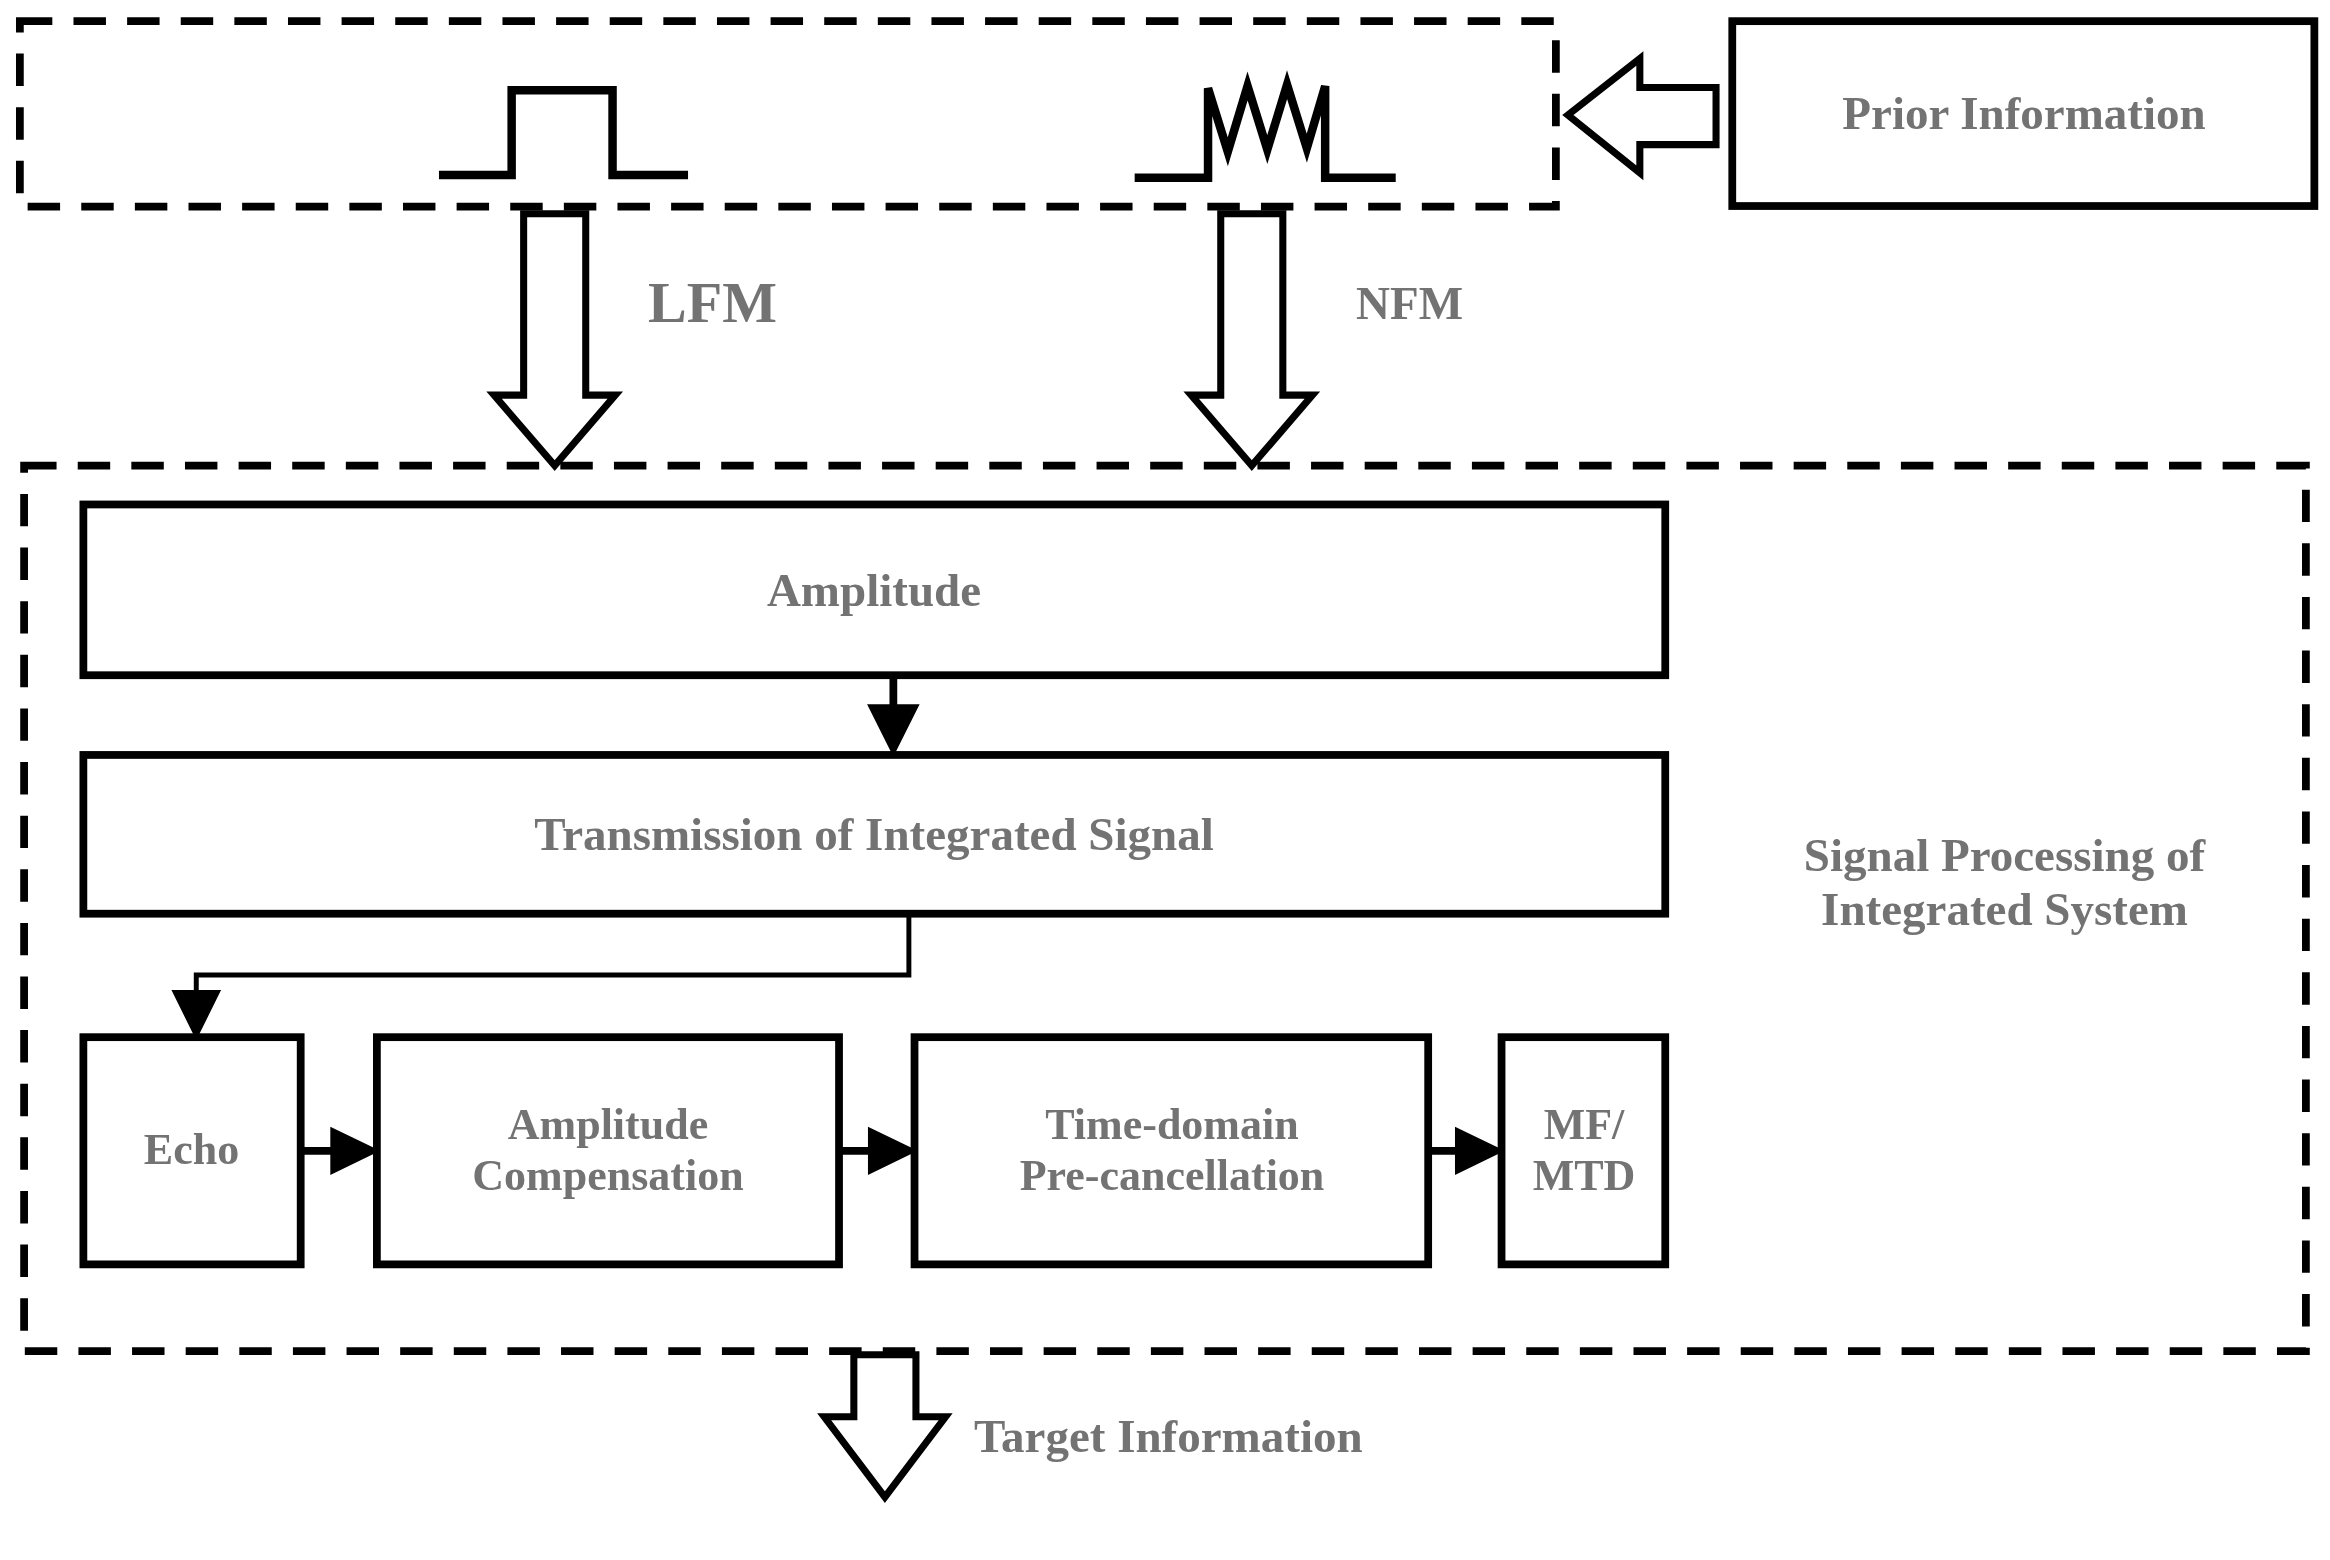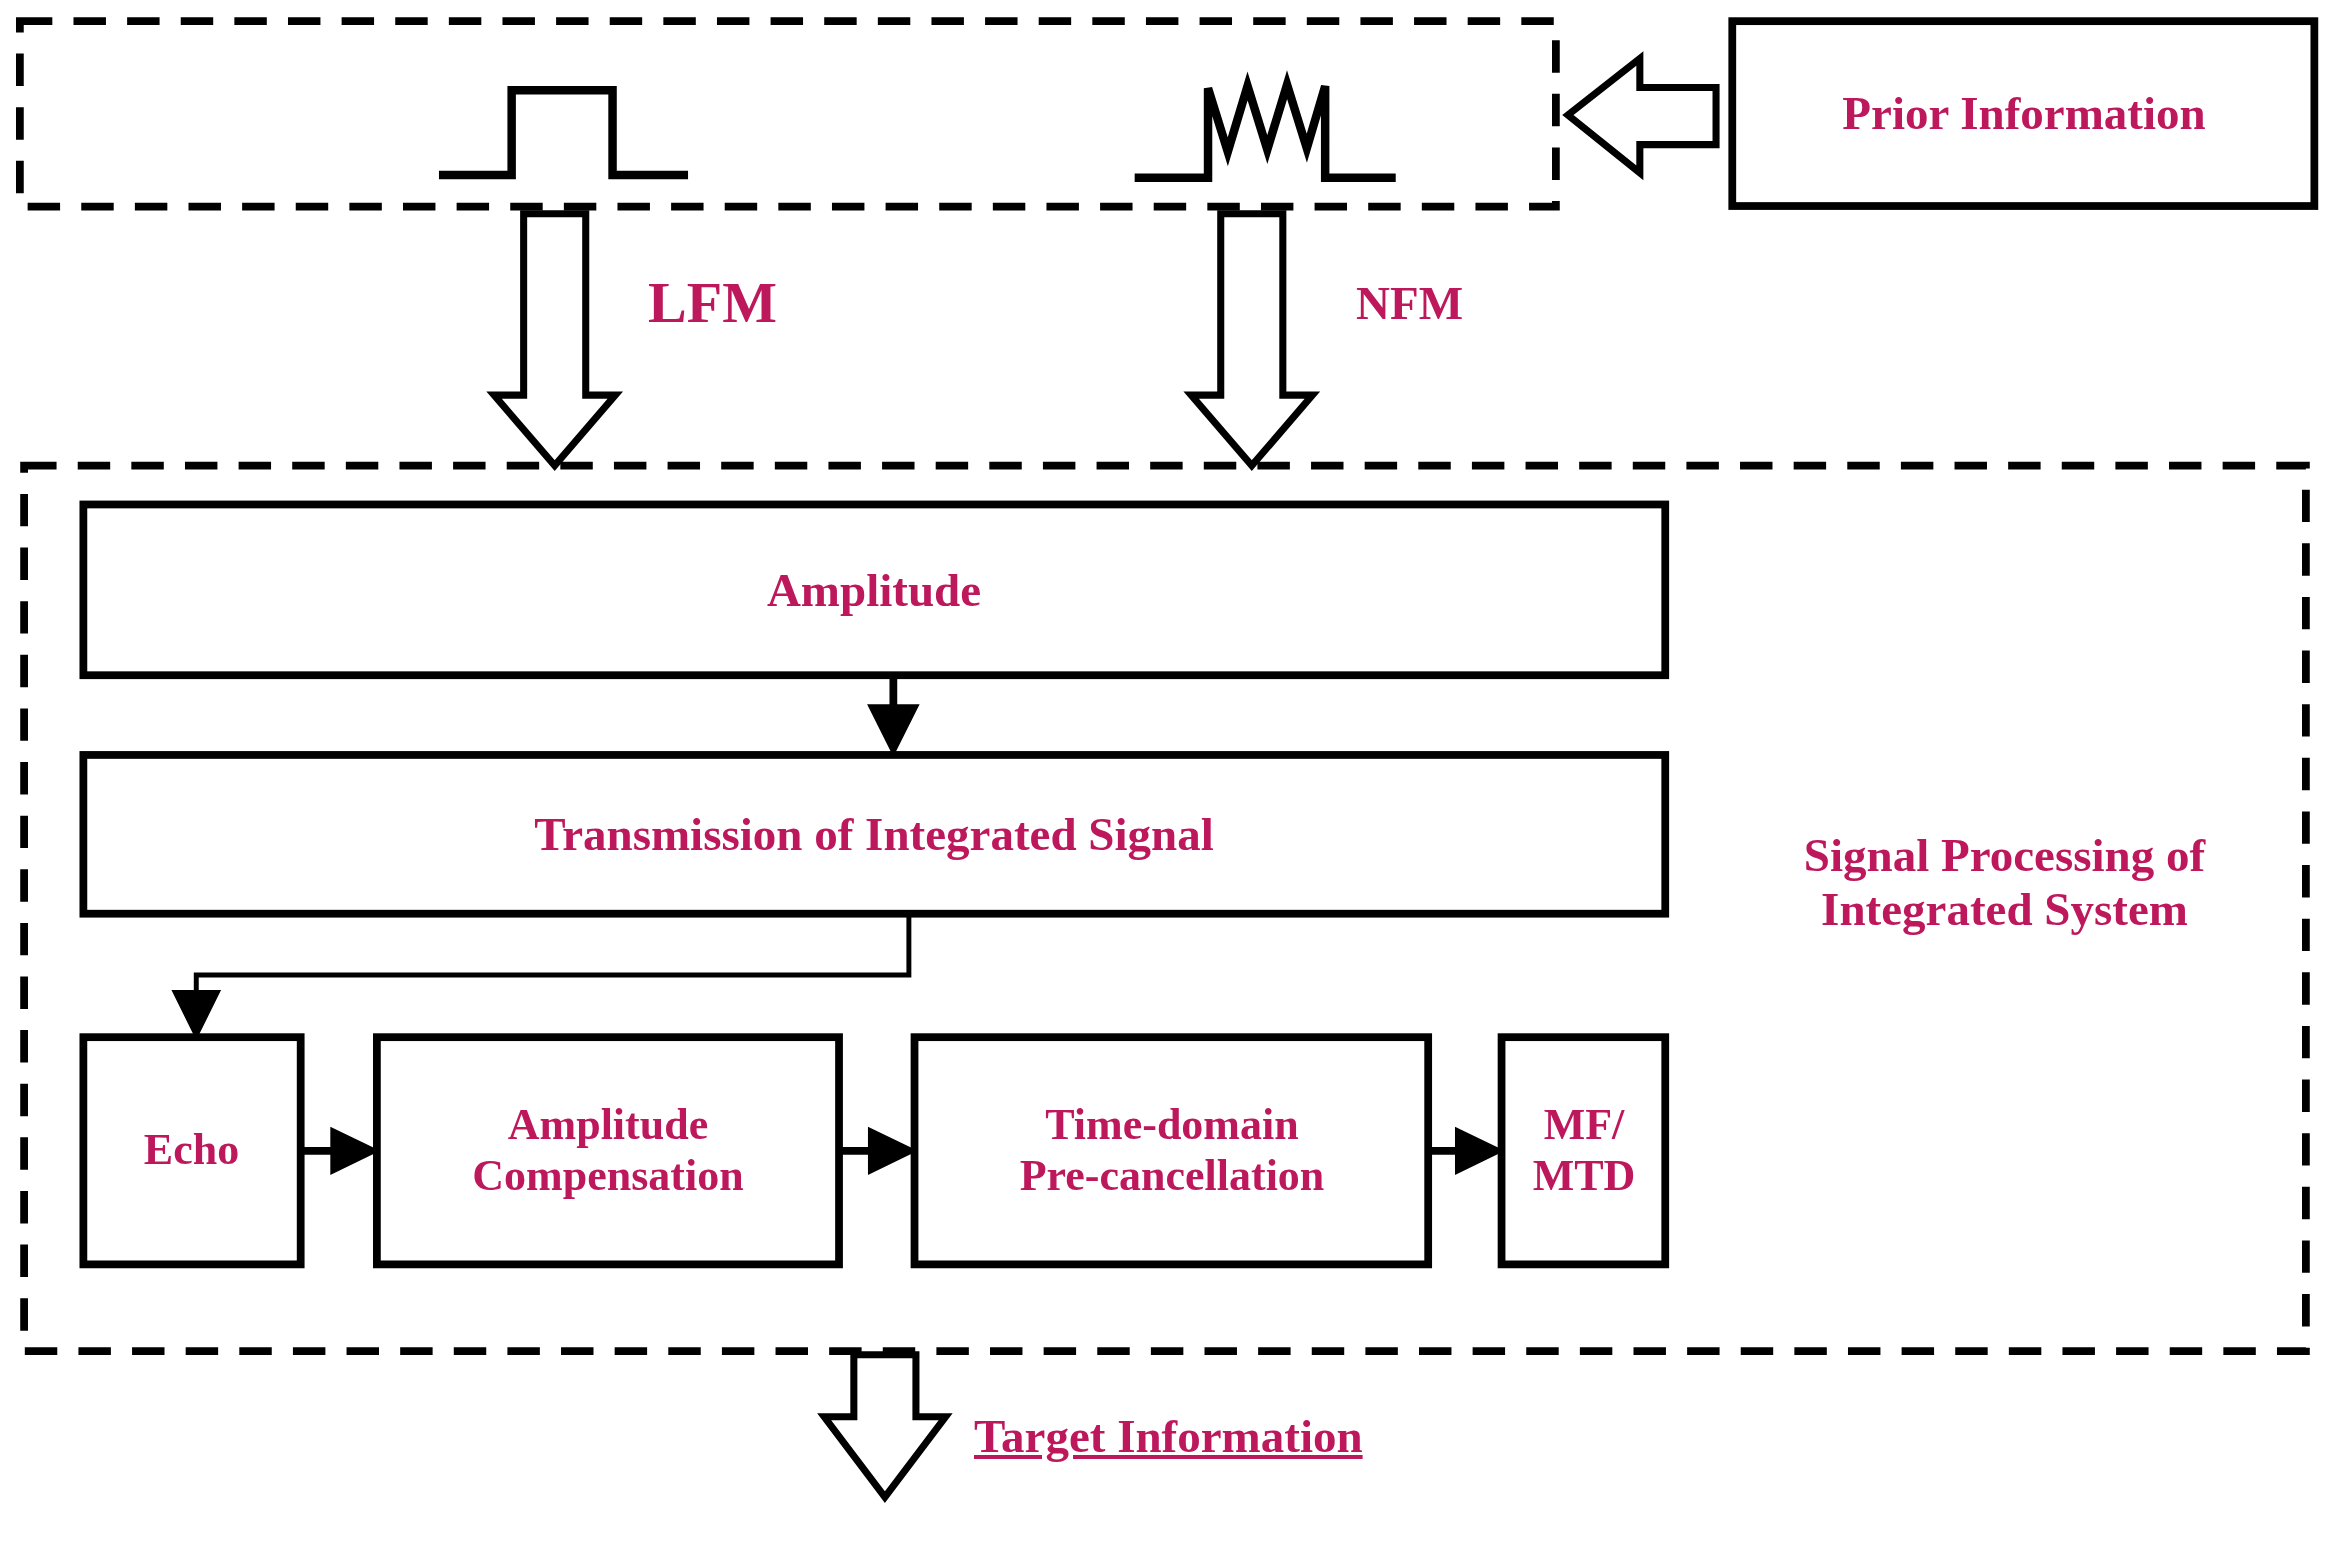--- a/index.html
+++ b/index.html
@@ -19,21 +19,21 @@
     position: absolute;
     left: 0;
     top: 0;
     width: 2330px;
     height: 1560px;
   }
   .lbl {
     position: absolute;
     font-family: "Liberation Serif", "DejaVu Serif", serif;
     font-weight: bold;
-    color: #be185d;
+    color: #737373;
     text-align: center;
     line-height: 1.14;
     white-space: pre-line;
     display: flex;
     align-items: center;
     justify-content: center;
     pointer-events: none;
   }
 </style>
 </head>
@@ -106,16 +106,16 @@
 Compensation</div>
 
   <div class="lbl" style="left:83px; top:1037px; width:217px; height:227px; font-size:44px;">Echo</div>
 
   <div class="lbl" style="left:915px; top:1037px; width:514px; height:227px; font-size:44px;">Time-domain
 Pre-cancellation</div>
 
   <div class="lbl" style="left:1502px; top:1037px; width:164px; height:227px; font-size:44px;">MF/
 MTD</div>
 
-  <div class="lbl" style="left:974px; top:1401px; width:536px; height:71px; font-size:47px; justify-content:flex-start;text-decoration:underline;">Target Information</div>
+  <div class="lbl" style="left:974px; top:1401px; width:536px; height:71px; font-size:47px; justify-content:flex-start;">Target Information</div>
 
 </div>
 
 
 </body></html>

